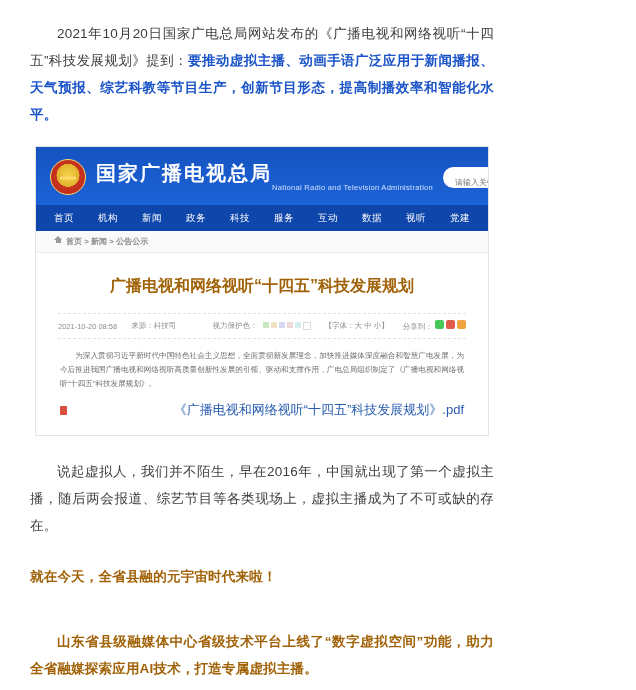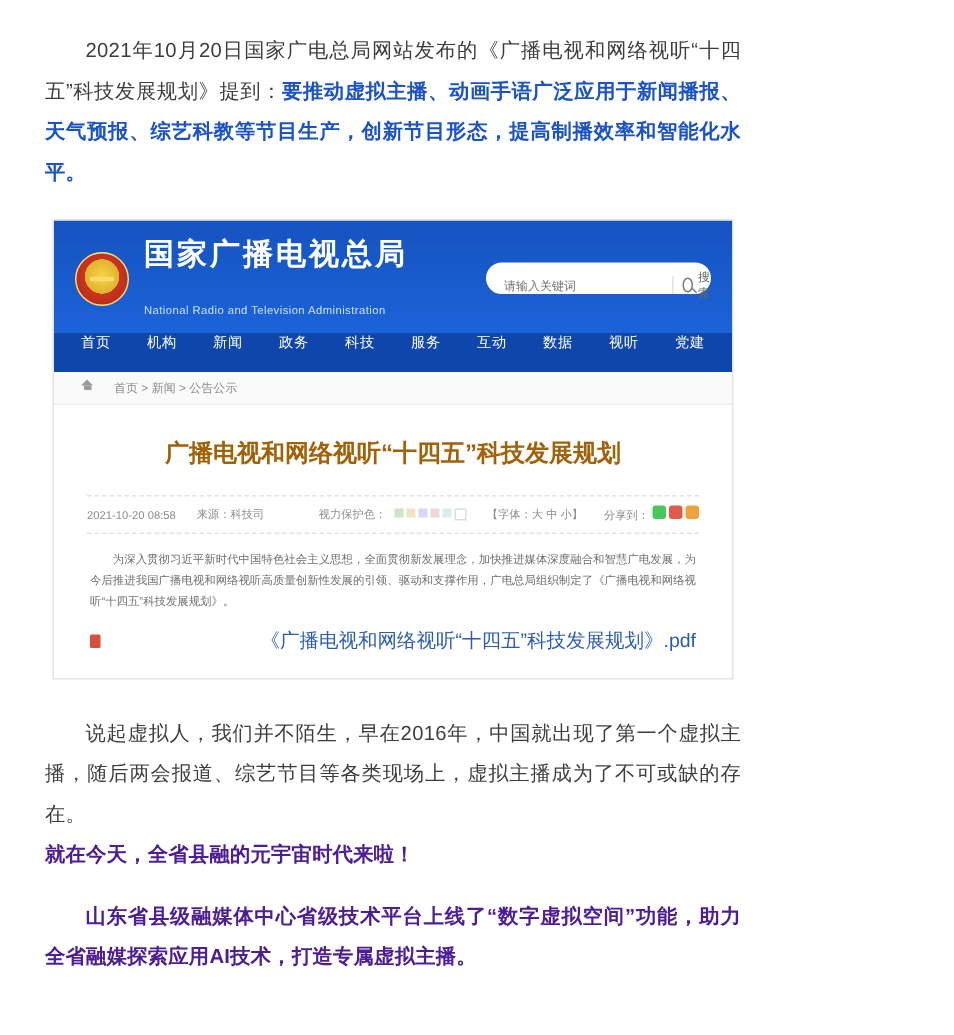--- a/index.html
+++ b/index.html
@@ -28,22 +28,23 @@
     letter-spacing: 0.2px;
     margin: 0 0 0 0;
     text-indent: 2em;
   }
   .para-normal { color: #3d3d3d; }
   .b-blue {
     color: #1a53c8;
     font-weight: bold;
   }
   .blue-para {
-    color: #4c1d95;
-    font-weight: bold;
+    color: #a16207;
+    font-weight: bold;
+    margin-top: 24px;
   }
   .spacer-14 { height: 14px; }
   .spacer-22 { height: 22px; }
 
   
   .shot {
     width: 454px;
     margin: 18px auto 0 auto;
     background: #ffffff;
     border: 1px solid #e4e4e4;
@@ -72,21 +73,21 @@
     left: 50%;
     top: 52%;
     width: 16px;
     height: 3px;
     background: #ffd96b;
     transform: translate(-50%, -50%);
     border-radius: 1px;
   }
   .site-titles {
     display: flex;
-    flex-direction: column;
+    flex-direction: row;
     justify-content: center;
     flex: 0 0 auto;
   }
   .site-cn {
     color: #ffffff;
     font-size: 20px;
     font-weight: bold;
     letter-spacing: 2px;
     line-height: 22px;
   }
@@ -145,36 +146,37 @@
     right: -3px;
     bottom: 0px;
     transform: rotate(45deg);
   }
   .shot-nav {
     background: #0f46ab;
     display: flex;
     justify-content: space-between;
     padding: 0 18px;
     height: 26px;
-    align-items: flex-start;
+    align-items: center;
   }
   .shot-nav span {
     color: #ffffff;
     font-size: 9.5px;
     letter-spacing: 0.5px;
   }
   .crumb {
     background: #fafafa;
     border-bottom: 1px solid #ededed;
     font-size: 8px;
     color: #8b8b8b;
     padding: 5px 18px;
     display: flex;
     align-items: flex-start;
-    gap: 14px;
+    gap: 4px;
+    font-weight: bold;
   }
   .home-ic {
     width: 8px;
     height: 7px;
     position: relative;
     display: inline-block;
   }
   .home-ic:before {
     content: "";
     position: absolute;

